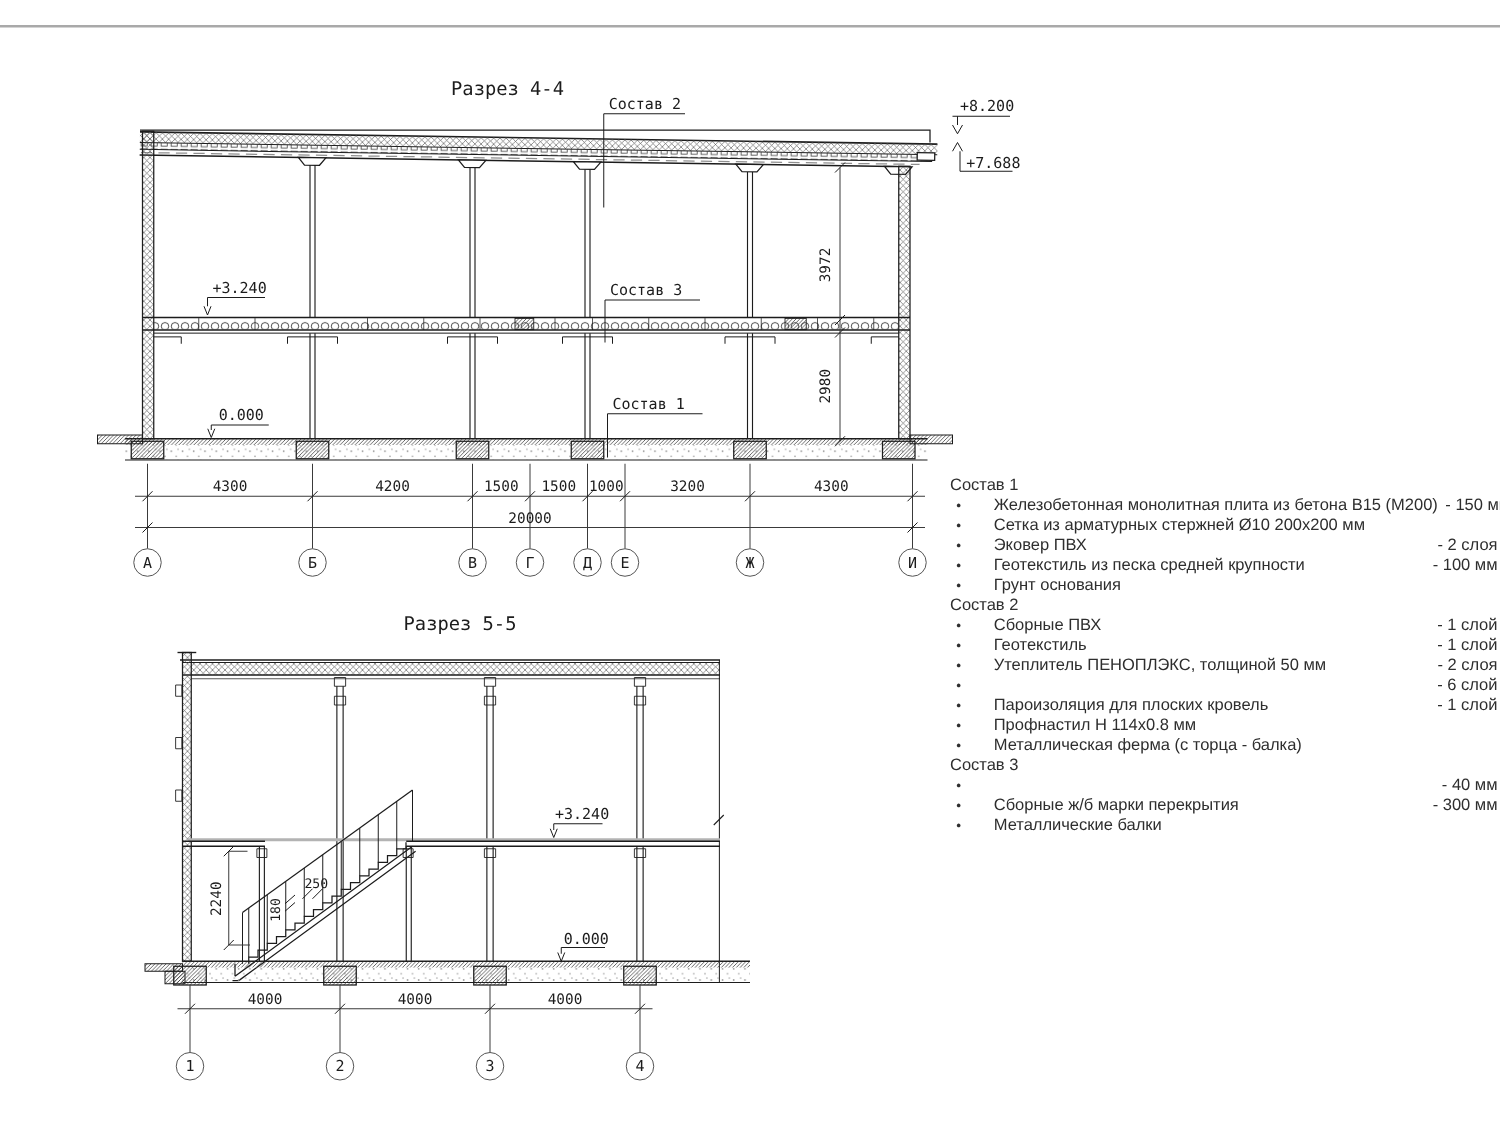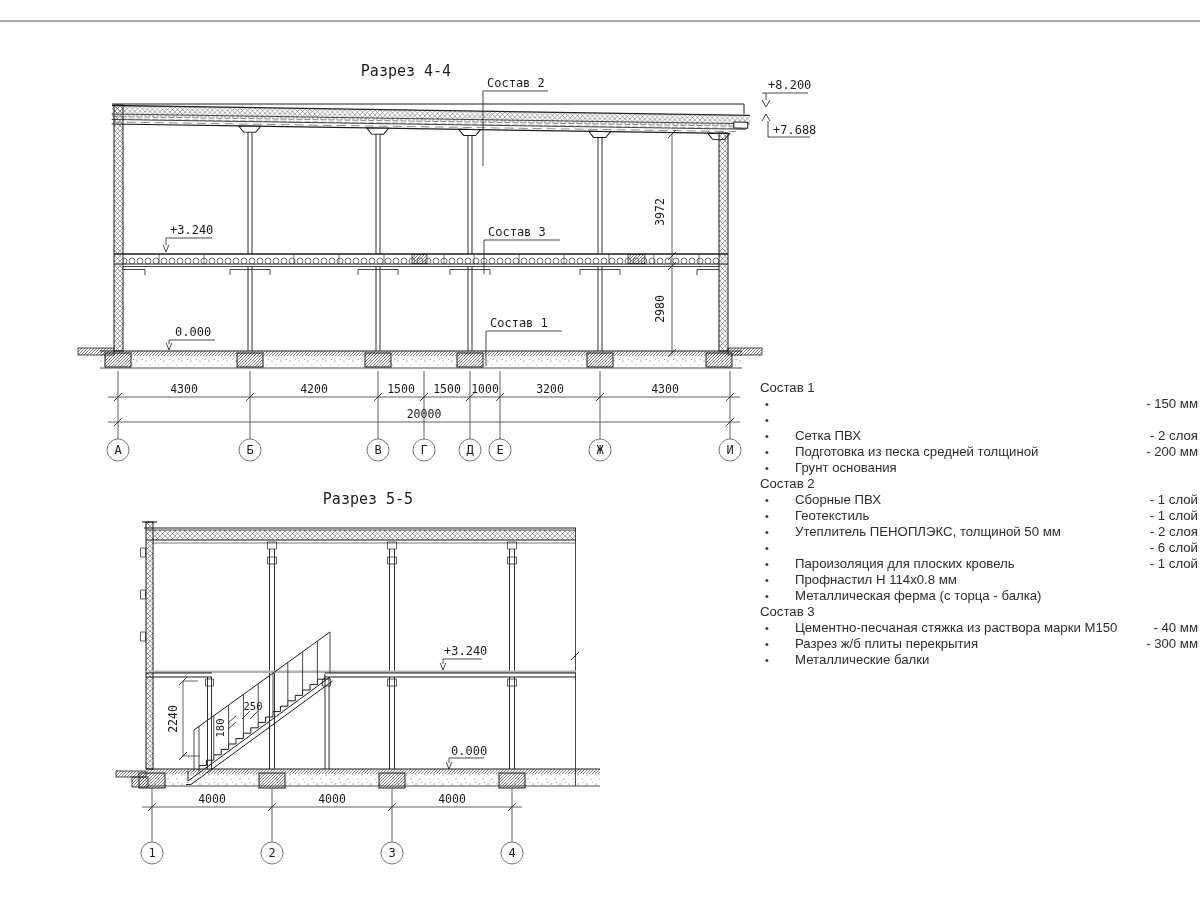--- a/index.html
+++ b/index.html
@@ -226,35 +226,37 @@
     <text class="t t12" x="152" y="841" text-anchor="middle">1</text>
     <text class="t t12" x="272" y="841" text-anchor="middle">2</text>
     <text class="t t12" x="392" y="841" text-anchor="middle">3</text>
     <text class="t t12" x="512" y="841" text-anchor="middle">4</text>
   </svg>
 
   <div class="comps">
     <div class="comp-title">Состав 1</div>
     <div class="comp-item">
         <span class="b">•</span>
+        <span class="ct">Железобетонная монолитная плита из бетона В15 (М200)</span>
         <span class="cv">- 150 мм</span>
       </div>
     <div class="comp-item">
         <span class="b">•</span>
-        <span class="cv"></span>
-      </div>
-    <div class="comp-item">
-        <span class="b">•</span>
-        <span class="ct">Сетка ПВХ</span>
+        <span class="ct">Сетка из арматурных стержней Ø10 200х200 мм</span>
+        <span class="cv"></span>
+      </div>
+    <div class="comp-item">
+        <span class="b">•</span>
+        <span class="ct">Эковер ПВХ</span>
         <span class="cv">- 2 слоя</span>
       </div>
     <div class="comp-item">
         <span class="b">•</span>
-        <span class="ct">Подготовка из песка средней толщиной</span>
-        <span class="cv">- 200 мм</span>
+        <span class="ct">Геотекстиль из песка средней крупности</span>
+        <span class="cv">- 100 мм</span>
       </div>
     <div class="comp-item">
         <span class="b">•</span>
         <span class="ct">Грунт основания</span>
         <span class="cv"></span>
       </div>
 
     <div class="comp-title">Состав 2</div>
     <div class="comp-item">
         <span class="b">•</span>
@@ -287,26 +289,25 @@
       </div>
     <div class="comp-item">
         <span class="b">•</span>
         <span class="ct">Металлическая ферма (с торца - балка)</span>
         <span class="cv"></span>
       </div>
 
     <div class="comp-title">Состав 3</div>
     <div class="comp-item">
         <span class="b">•</span>
-        <span class="ct">Цементно-песчаная стяжка из раствора марки М150</span>
         <span class="cv">- 40 мм</span>
       </div>
     <div class="comp-item">
         <span class="b">•</span>
-        <span class="ct">Разрез ж/б плиты перекрытия</span>
+        <span class="ct">Сборные ж/б марки перекрытия</span>
         <span class="cv">- 300 мм</span>
       </div>
     <div class="comp-item">
         <span class="b">•</span>
         <span class="ct">Металлические балки</span>
         <span class="cv"></span>
       </div>
   </div>
 </div>
 

